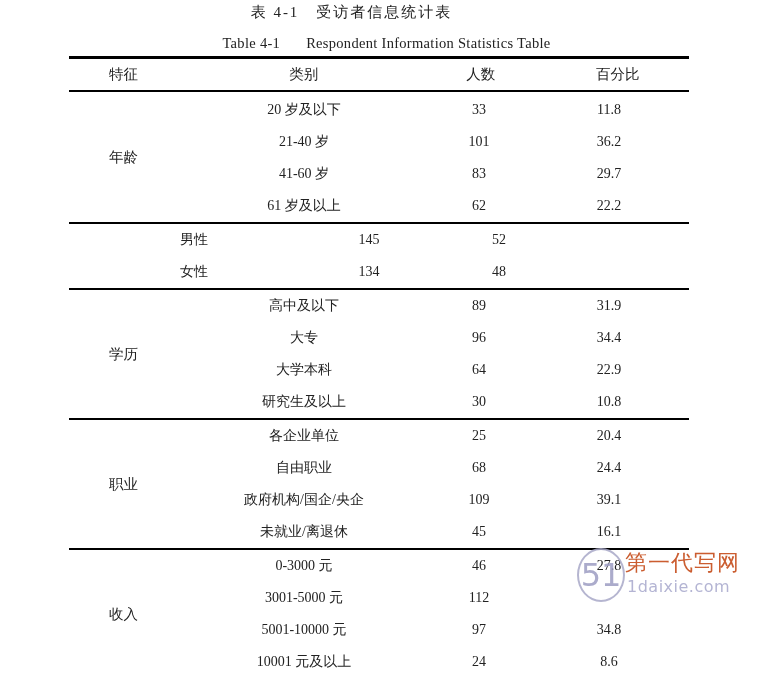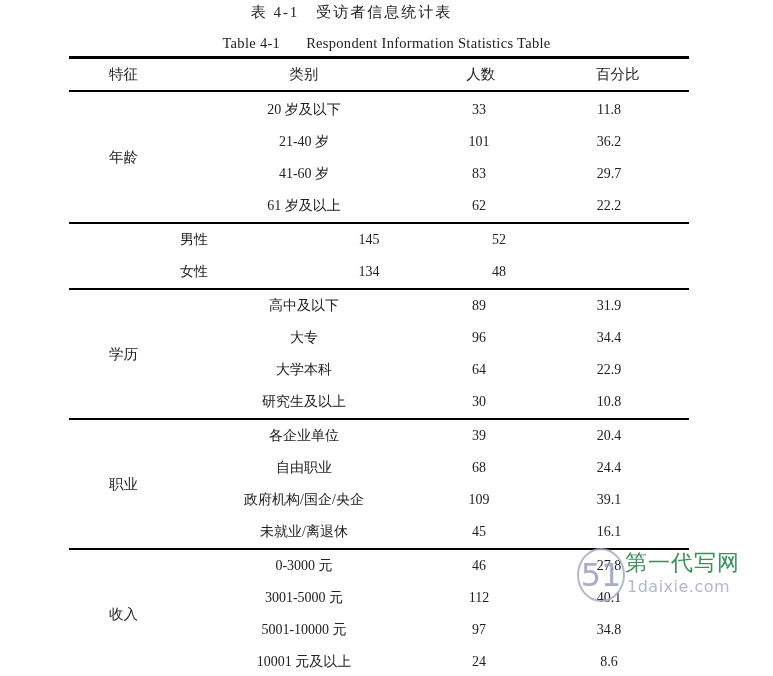--- a/index.html
+++ b/index.html
@@ -28,21 +28,21 @@
   .row .c3 { width: 100px; }
   .row .c4 { width: 160px; }
   .grp.first .rows { padding-top: 2px; }
   .watermark { position: absolute; left: 577px; top: 546px; width: 196px; height: 58px;
                pointer-events: none; }
   .wm-logo { position: absolute; left: 0; top: 2px; width: 44px; height: 50px;
              border: 2px solid #a9a9c8; border-radius: 50%; opacity: 0.85;
              font-family: "DejaVu Sans", sans-serif; font-size: 32px; color: #9d9dc2;
              text-align: center; line-height: 50px; }
   .wm-cn { position: absolute; left: 48px; top: 2px; font-family: "DejaVu Sans", sans-serif;
-           font-size: 22px; color: #15803d; opacity: 0.85; letter-spacing: 1px; }
+           font-size: 22px; color: #c2410c; opacity: 0.85; letter-spacing: 1px; }
   .wm-en { position: absolute; left: 50px; top: 31px; font-family: "DejaVu Sans", sans-serif;
            font-size: 16px; color: #a7a8cc; opacity: 0.85; letter-spacing: 0.5px; }
 </style>
 </head>
 <body>
 
 <div class="title-cn">表 4-1　受访者信息统计表</div>
 <div class="title-en">
   <span class="num">Table 4-1</span><span>Respondent Information Statistics Table</span>
 </div>
@@ -125,21 +125,21 @@
       </div>
     </div>
   </div>
   <div class="rule-group"></div>
 
   <div class="grp">
     <div class="feat">职业</div>
     <div class="rows">
       <div class="row">
         <div class="c2">各企业单位</div>
-        <div class="c3">39</div>
+        <div class="c3">25</div>
         <div class="c4">20.4</div>
       </div>
       <div class="row">
         <div class="c2">自由职业</div>
         <div class="c3">68</div>
         <div class="c4">24.4</div>
       </div>
       <div class="row">
         <div class="c2">政府机构/国企/央企</div>
         <div class="c3">109</div>
@@ -158,21 +158,20 @@
     <div class="feat">收入</div>
     <div class="rows">
       <div class="row">
         <div class="c2">0-3000 元</div>
         <div class="c3">46</div>
         <div class="c4">27.8</div>
       </div>
       <div class="row">
         <div class="c2">3001-5000 元</div>
         <div class="c3">112</div>
-        <div class="c4">40.1</div>
       </div>
       <div class="row">
         <div class="c2">5001-10000 元</div>
         <div class="c3">97</div>
         <div class="c4">34.8</div>
       </div>
       <div class="row">
         <div class="c2">10001 元及以上</div>
         <div class="c3">24</div>
         <div class="c4">8.6</div>

